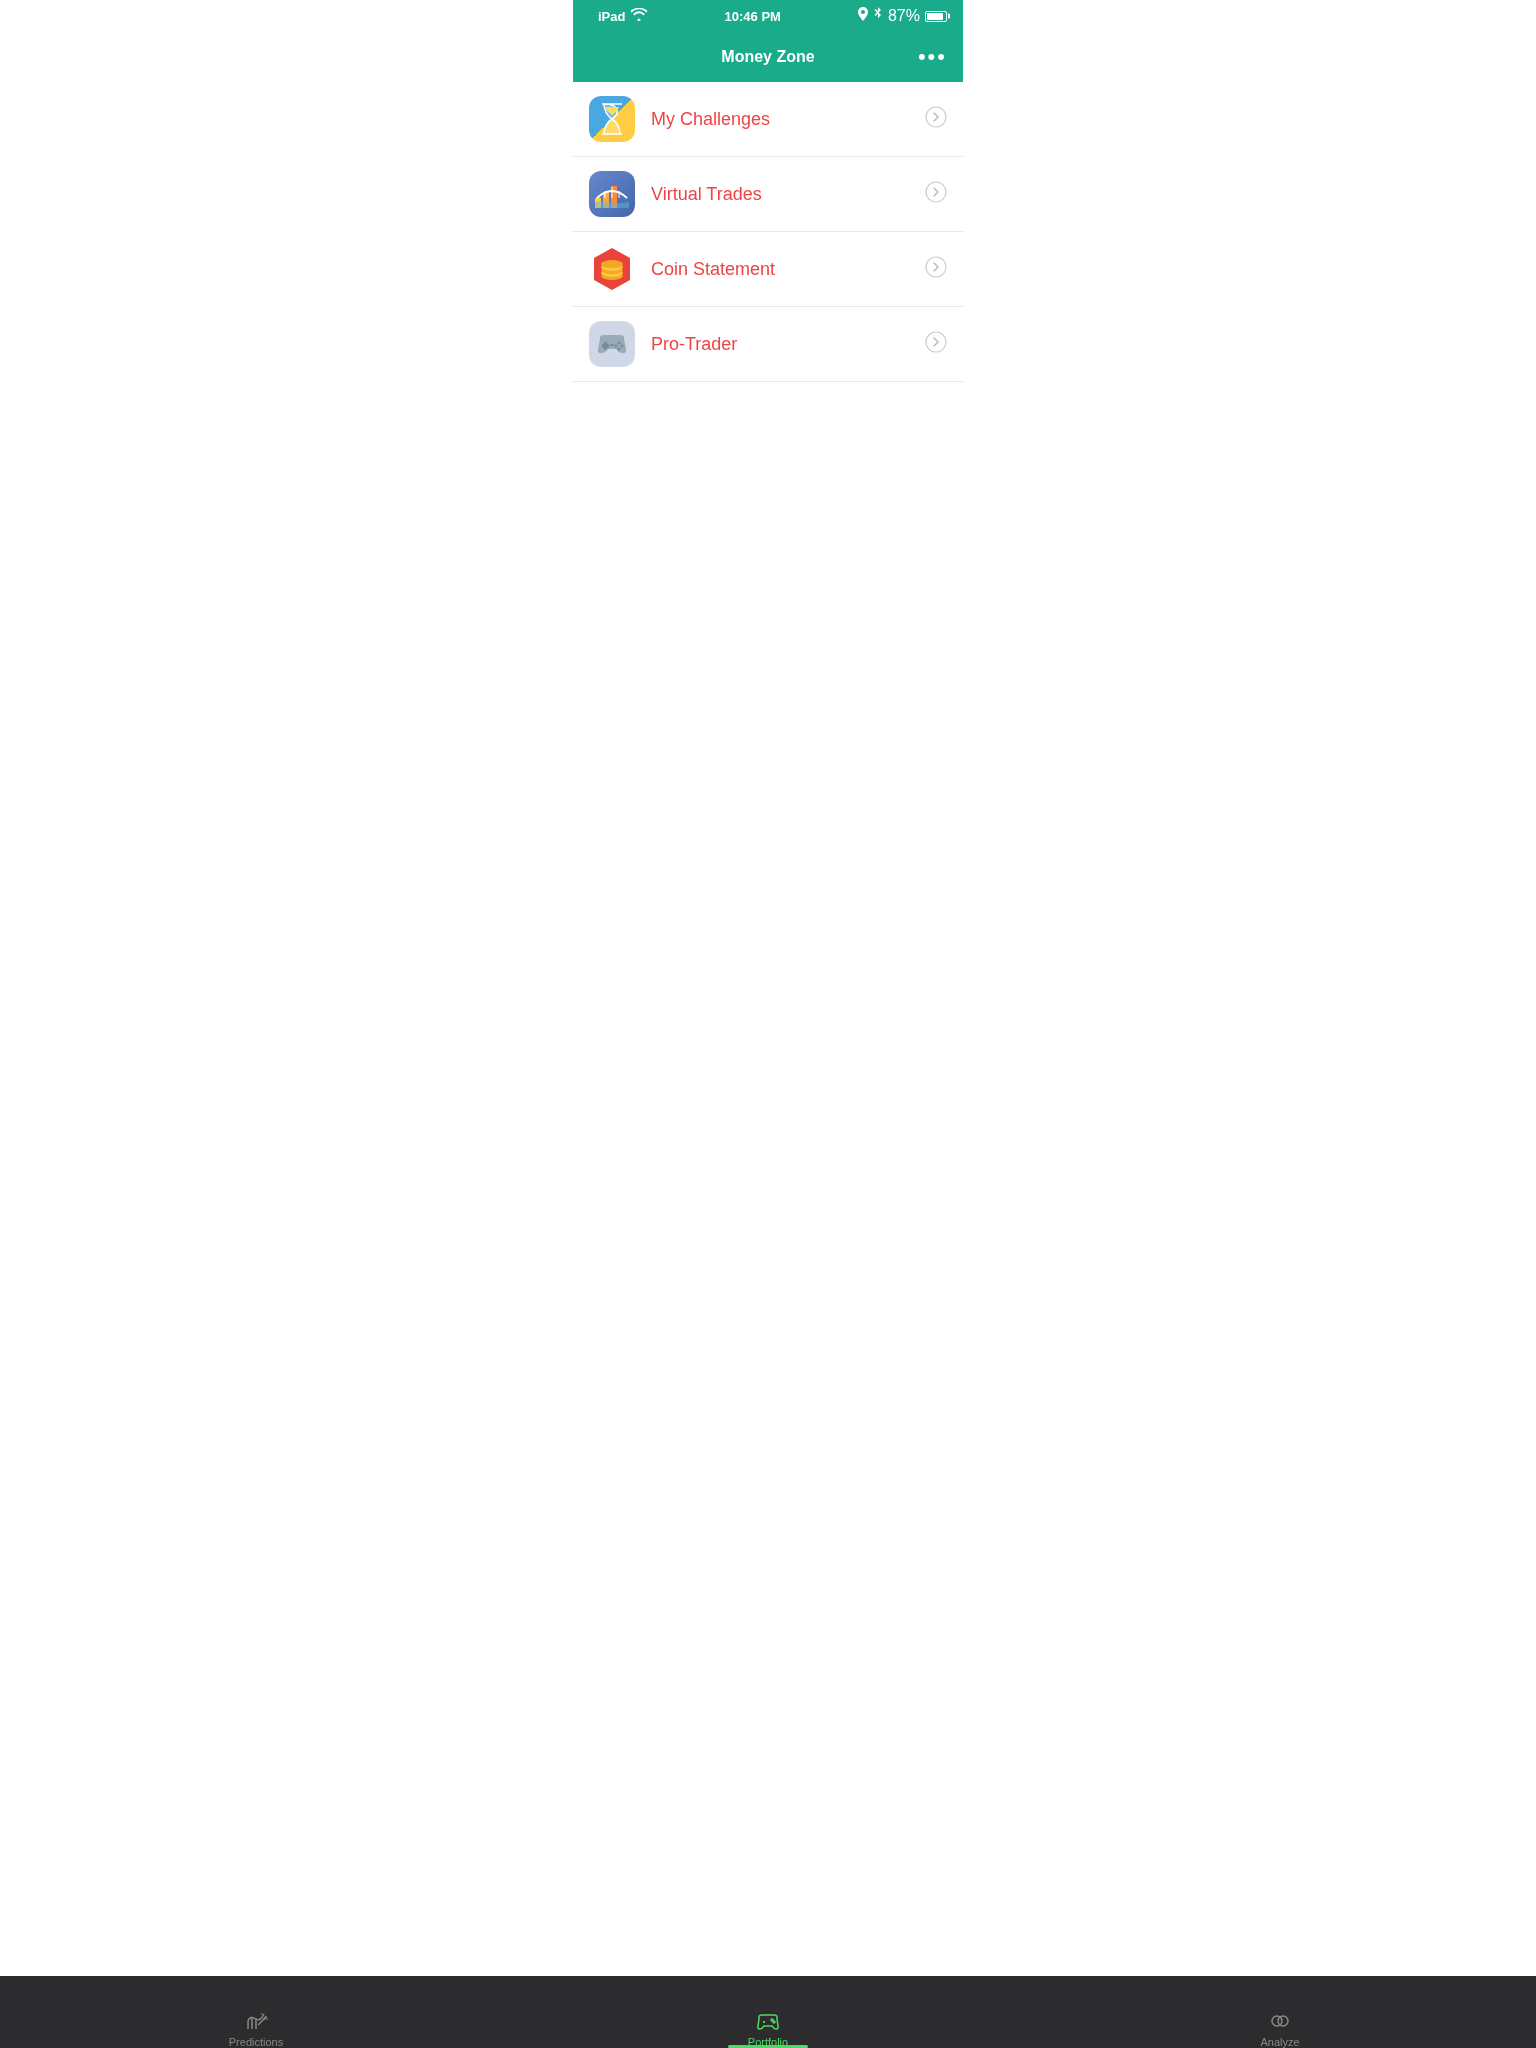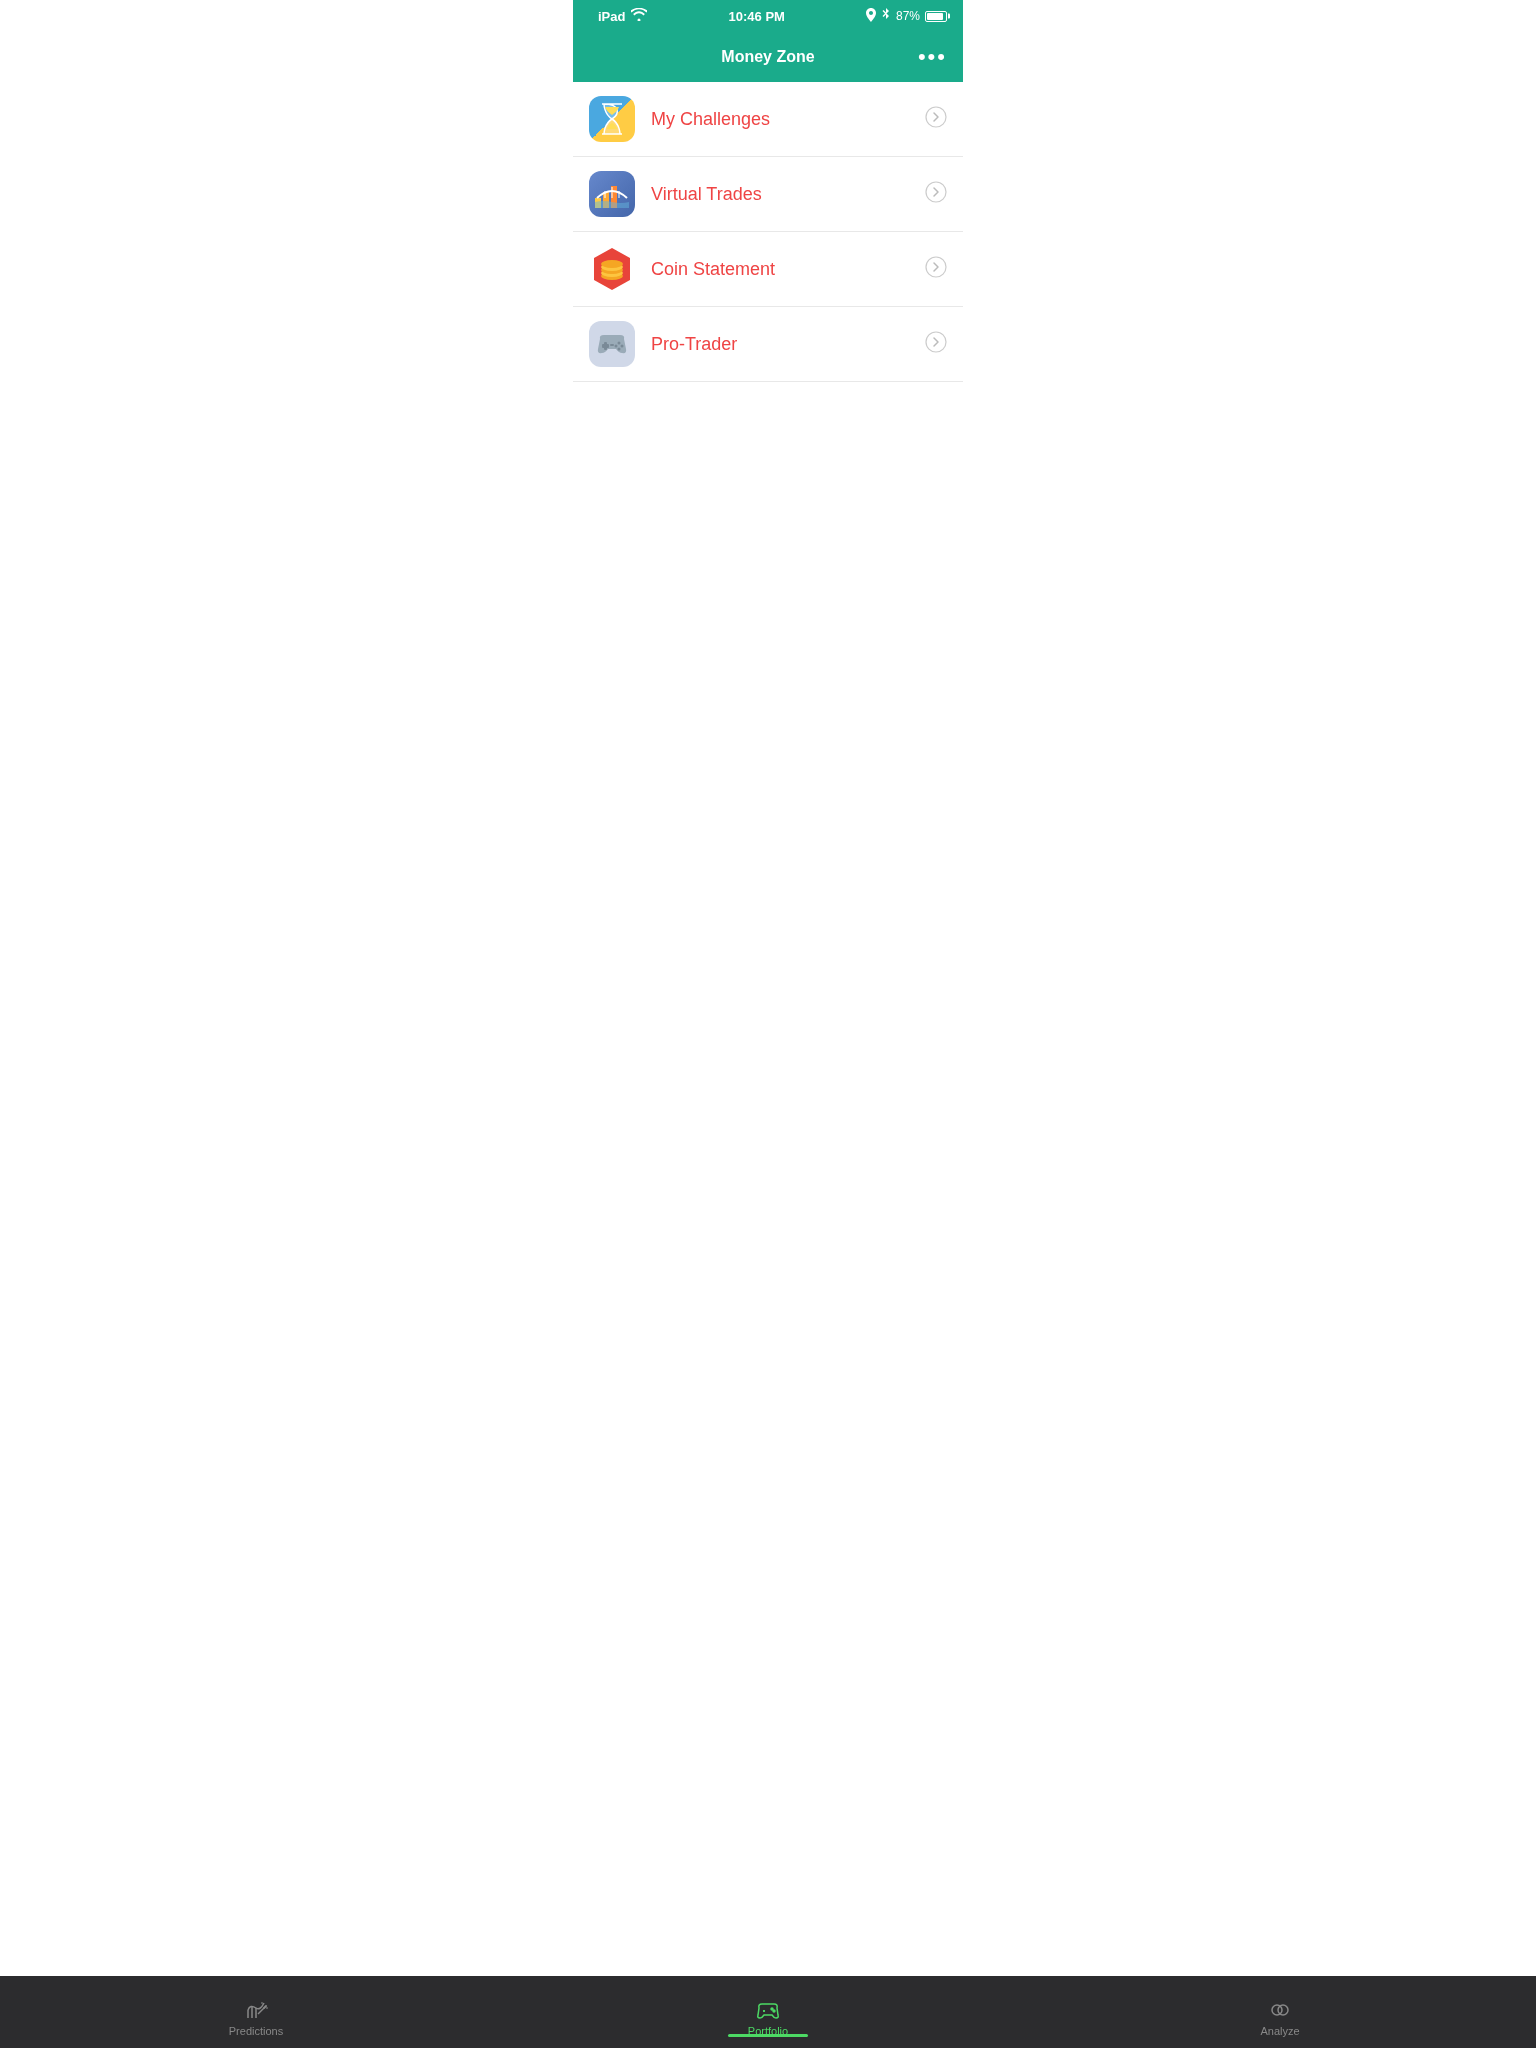--- a/index.html
+++ b/index.html
@@ -35,21 +35,21 @@
     .status-center {
       color: #fff;
       font-size: 13px;
       font-weight: 600;
     }
     .status-right {
       display: flex;
       align-items: center;
       gap: 5px;
       color: #fff;
-      font-size: 12px;
+      font-size: 16px;
     }
 
     
     .nav-bar {
       background: #1aab8b;
       display: flex;
       justify-content: center;
       align-items: center;
       height: 50px;
       position: relative;
@@ -88,21 +88,21 @@
 
     
     .tab-bar {
       position: fixed;
       bottom: 0;
       left: 0;
       right: 0;
       background: #2c2c2e;
       display: flex;
       height: 72px;
-      align-items: center;
+      align-items: flex-end;
       padding-top: 8px;
     }
     .tab-item {
       flex: 1;
       display: flex;
       flex-direction: column;
       align-items: center;
       cursor: pointer;
       gap: 3px;
       padding-top: 2px;

